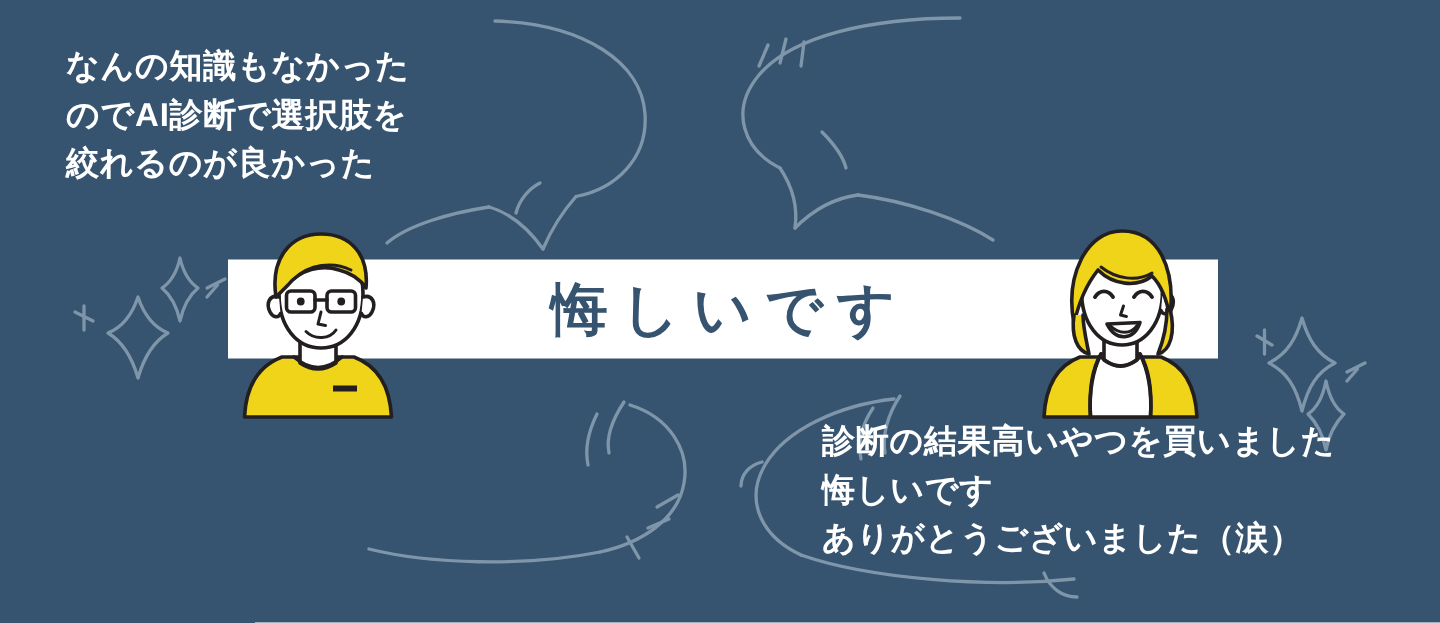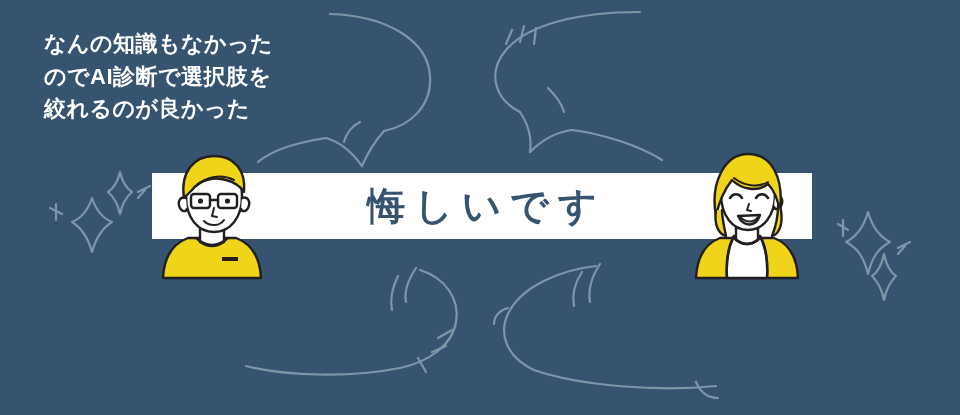--- a/index.html
+++ b/index.html
@@ -133,20 +133,23 @@
         <path d="M884 254 C 886 264, 890 272, 896 276 C 890 282, 886 290, 884 300 C 882 290, 878 282, 872 276 C 878 272, 882 264, 884 254 Z"></path>
         <path d="M838 224 L 848 230 M843 220 L 843 236"></path>
         <path d="M898 248 L 910 242 M905 246 L 898 254"></path>
       </g>
     </g>
   </svg>
 
   <div class="quote quote-tl">なんの知識もなかった
 のでAI診断で選択肢を
 絞れるのが良かった</div>
+  <div class="quote quote-br">診断の結果高いやつを買いました
+悔しいです
+ありがとうございました（涙）</div>
 
   <div class="banner"></div>
   <div class="banner-title">悔しいです</div>
 
   <svg class="char char-left" viewBox="0 0 104 128" xmlns="http://www.w3.org/2000/svg">
     <g stroke="#231f20" stroke-width="2.4" stroke-linecap="round" stroke-linejoin="round">
 
       <path d="M28 86 C 12 92, 4 106, 3 126 L 101 126 C 100 106, 92 92, 76 86 Z" fill="#f0d41a"></path>
 
       <path d="M40 74 L 40 90 Q 52 98 64 90 L 64 74 Z" fill="#ffffff"></path>

